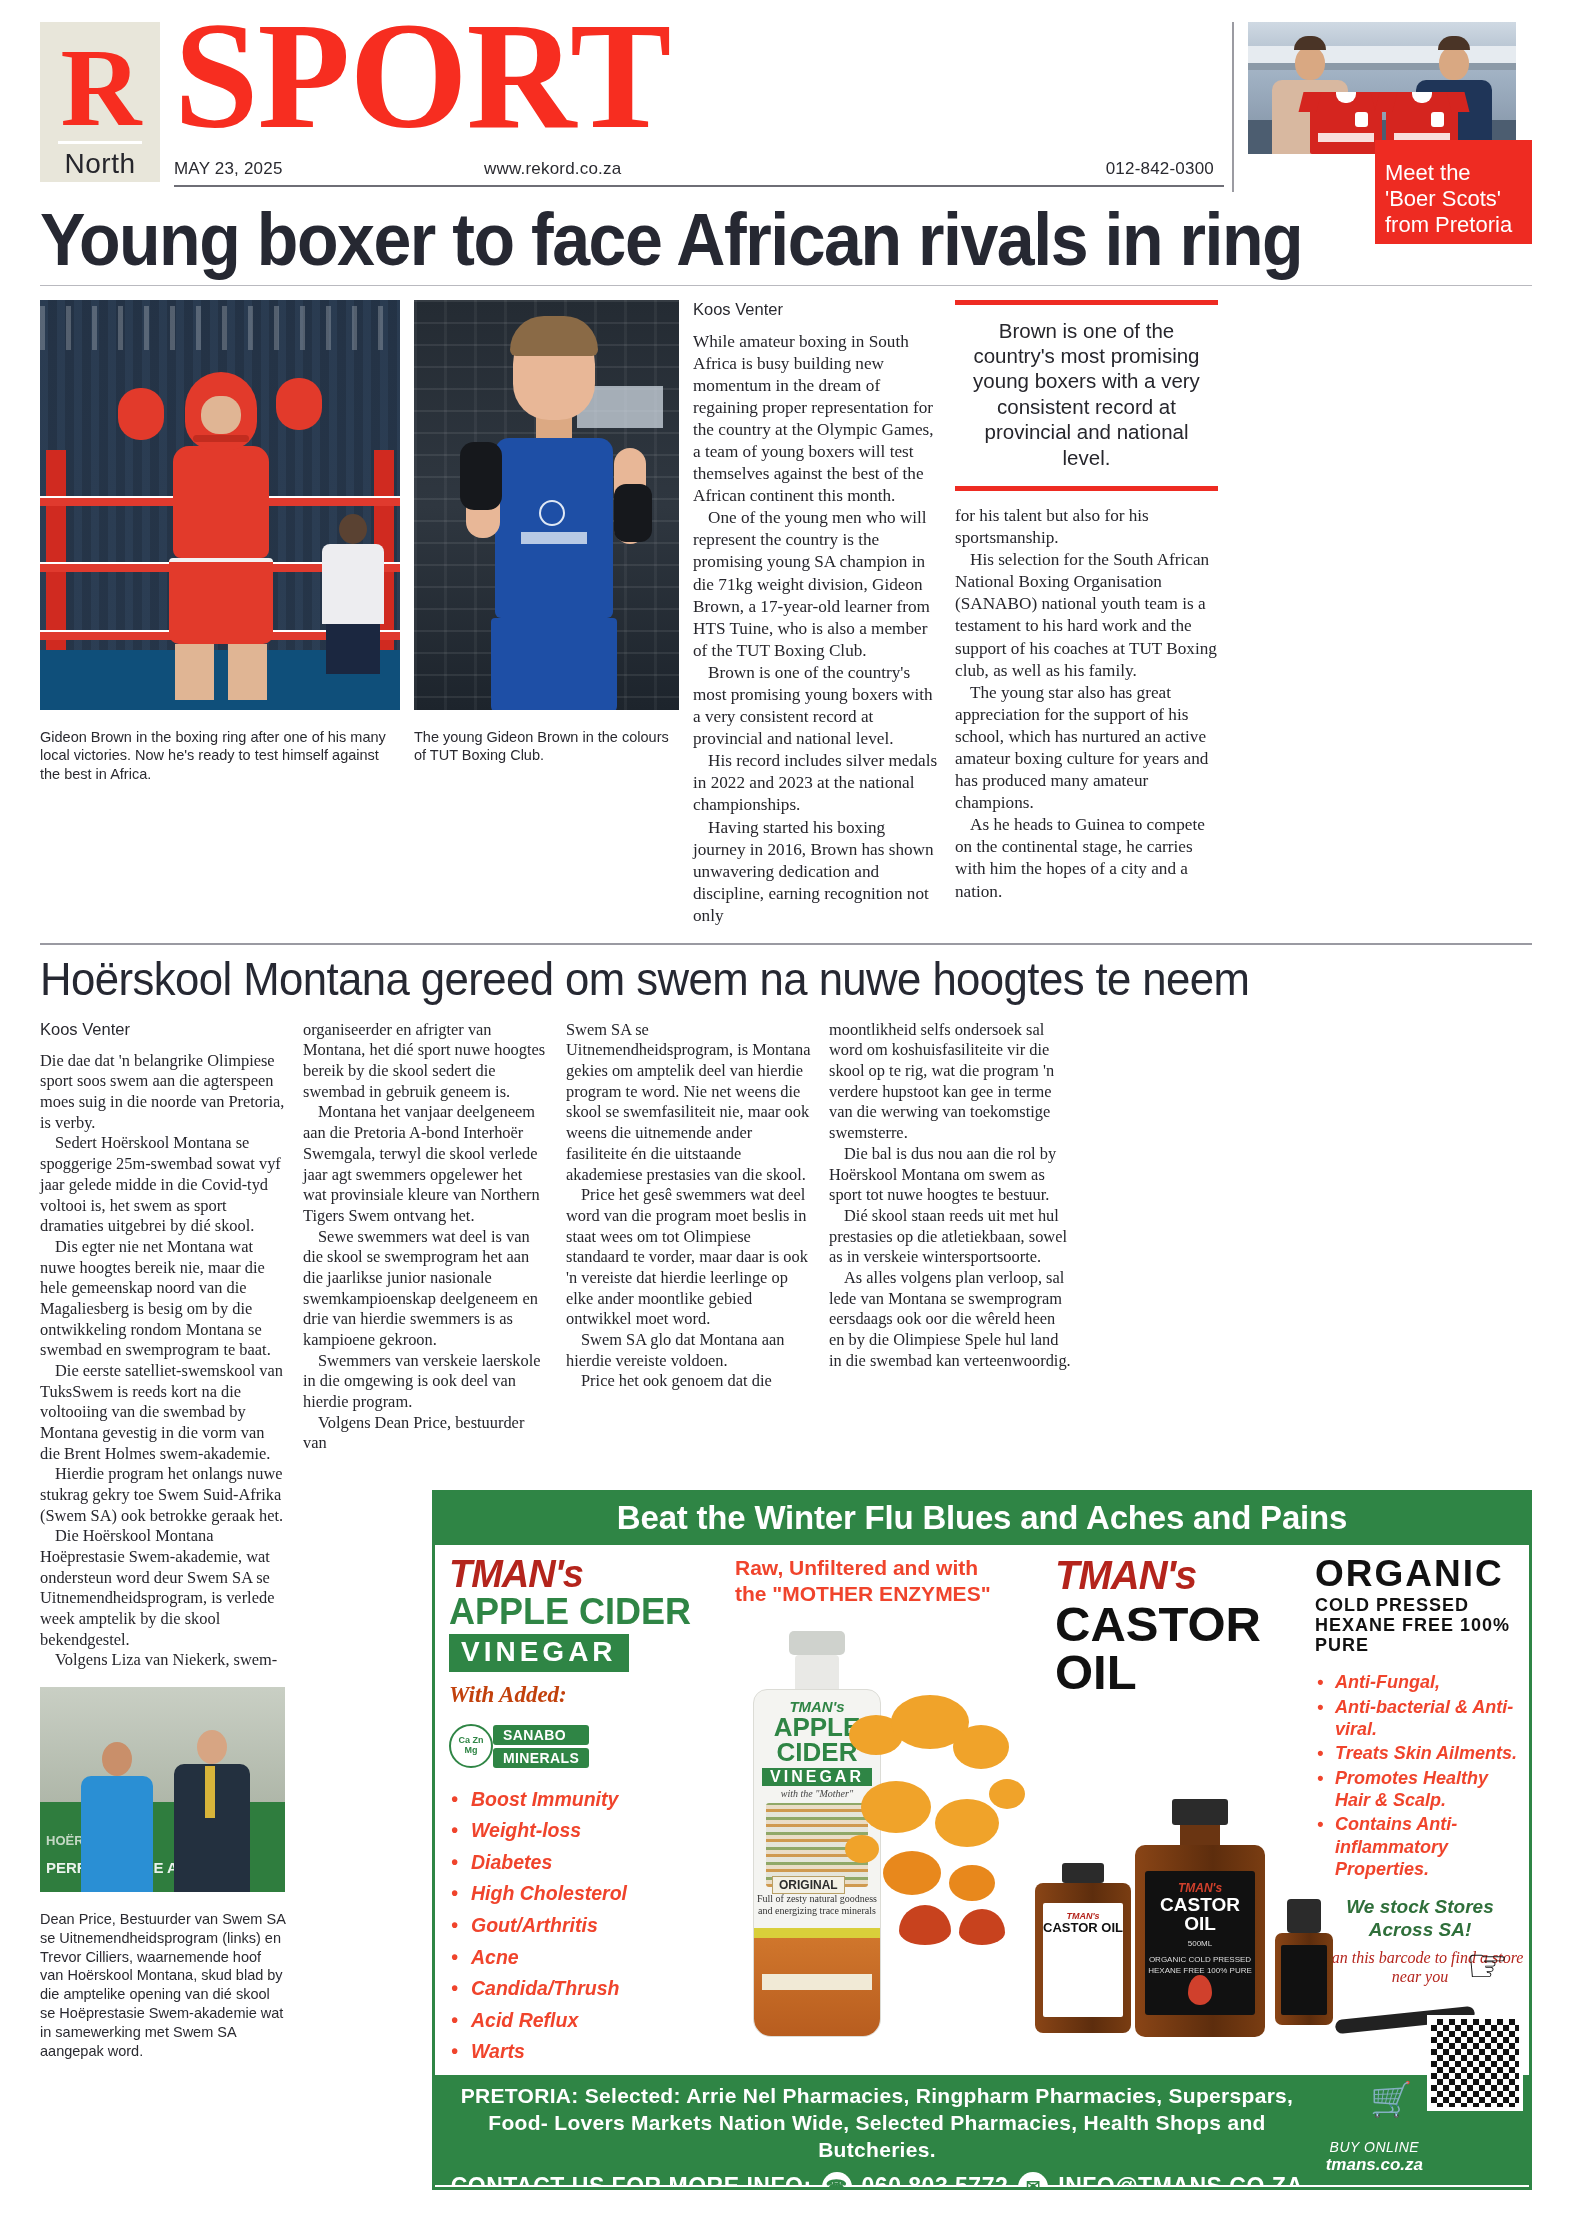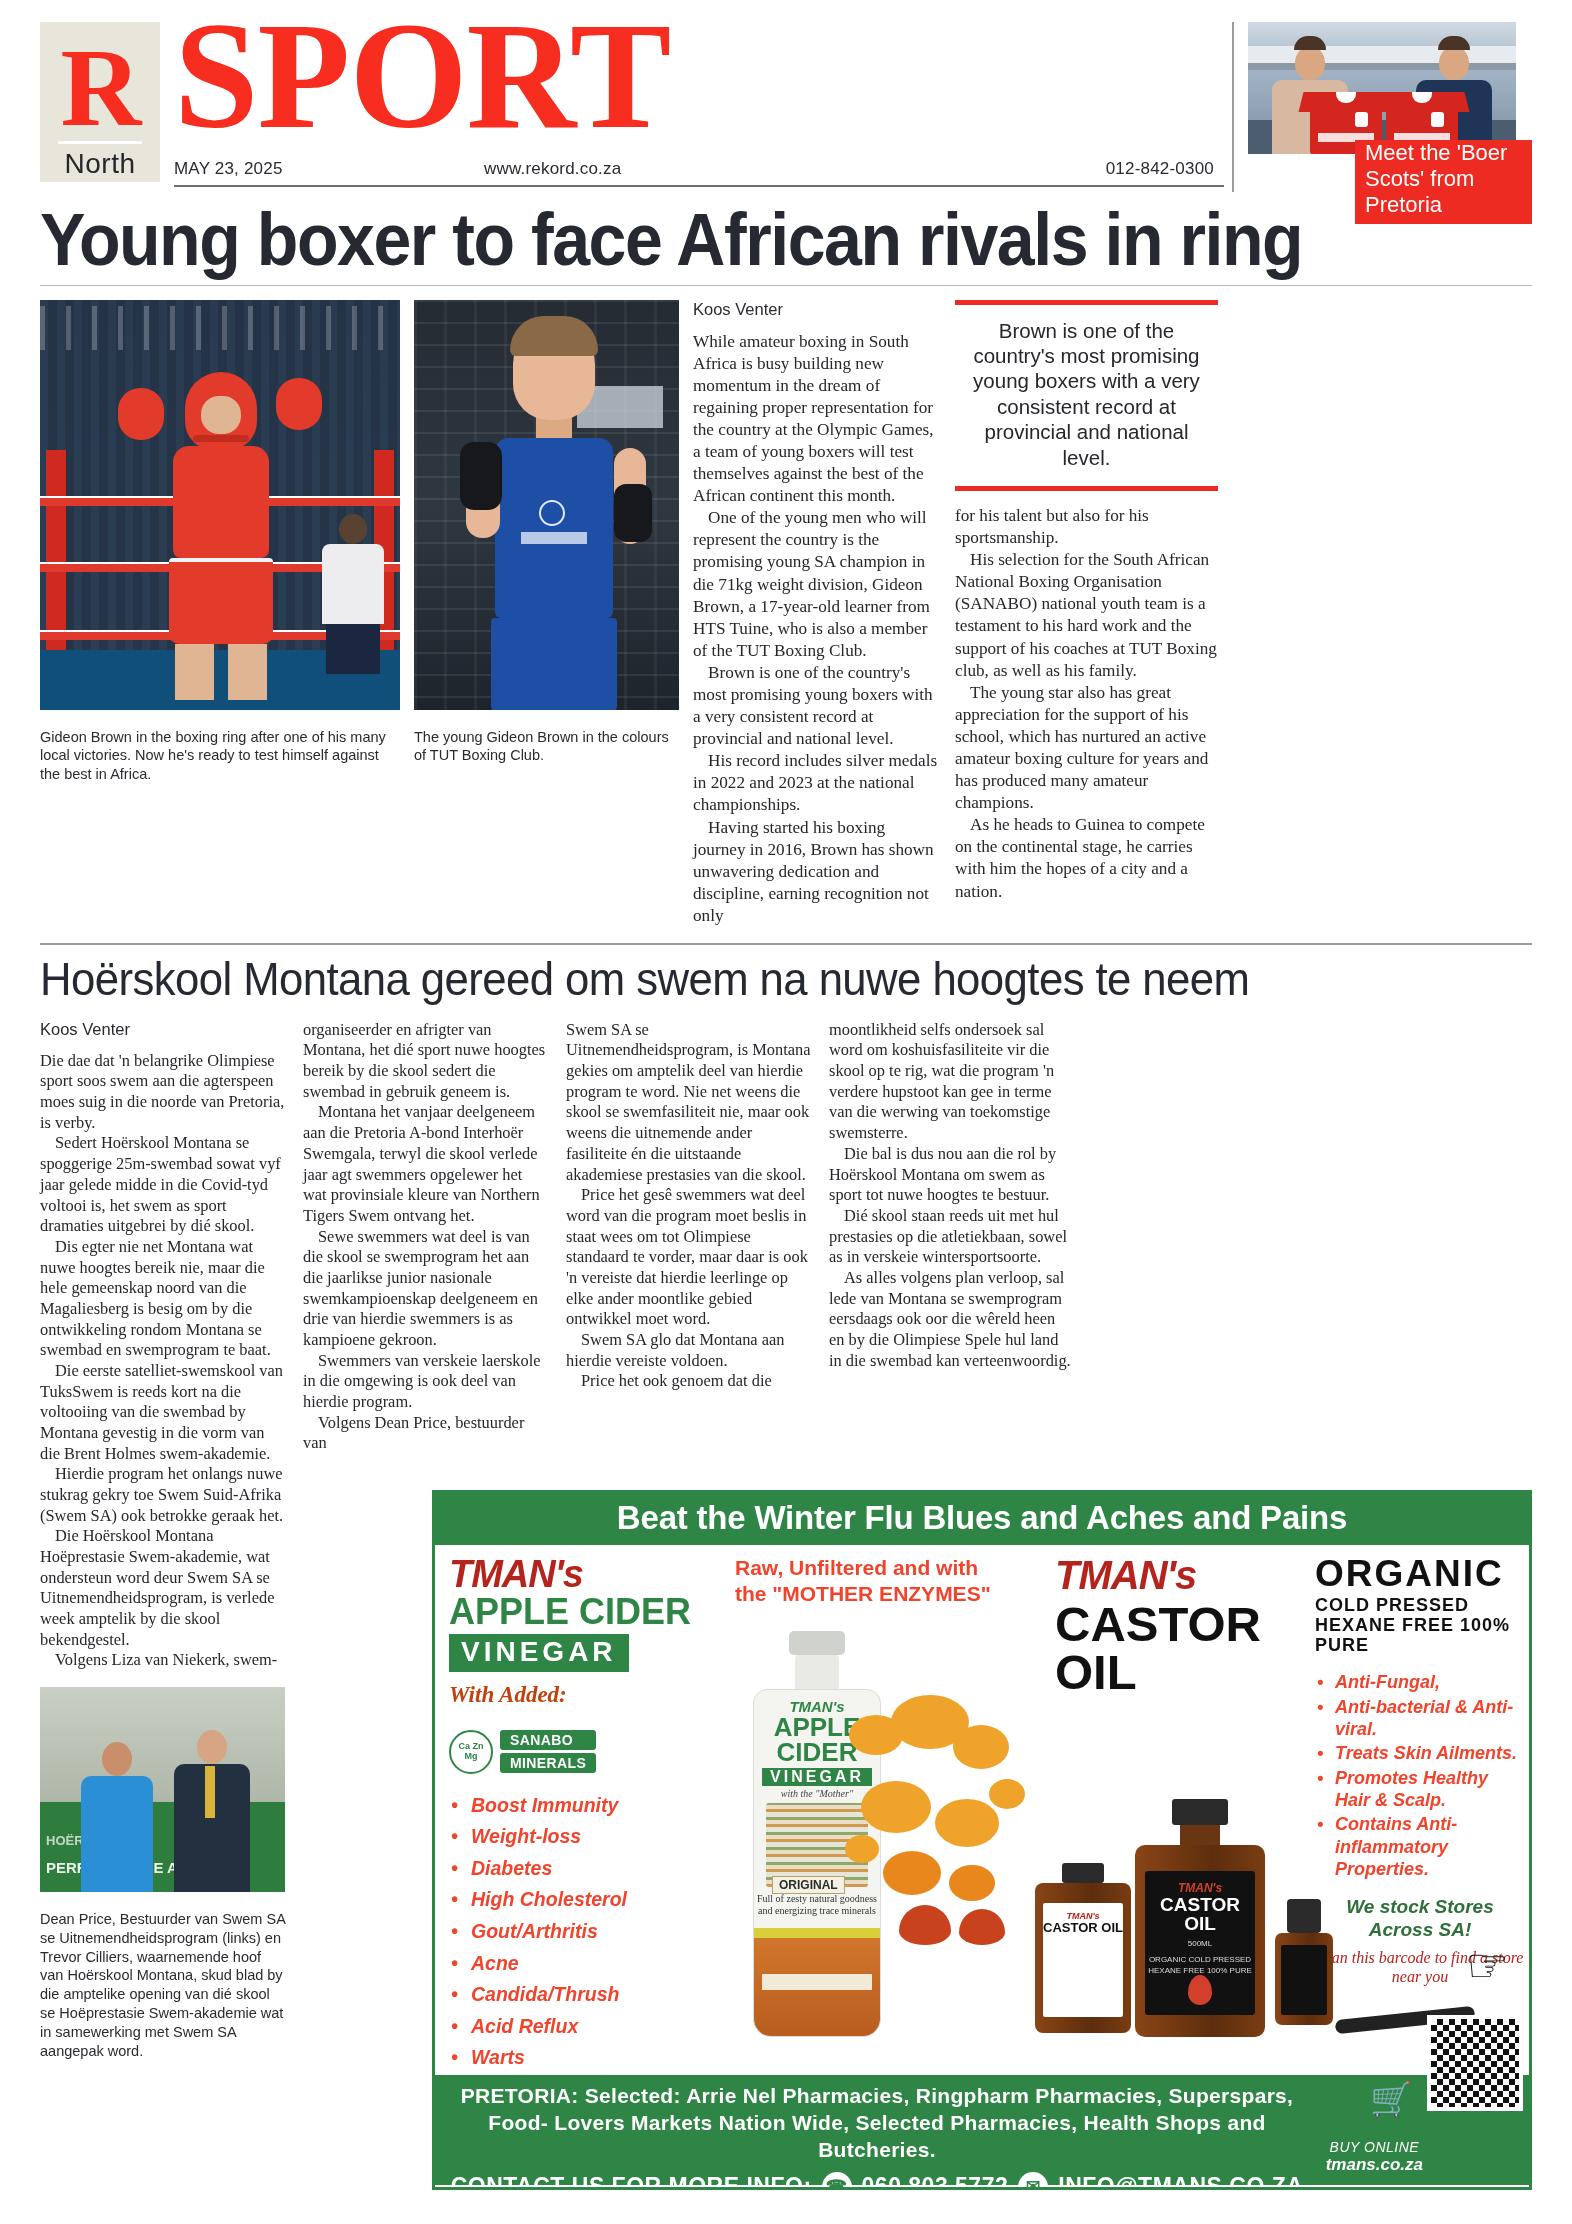--- a/index.html
+++ b/index.html
@@ -66,21 +66,21 @@
   }
   .p-jersey::before { content:""; position:absolute; top:0; left:-9px; width:18px; height:20px; background:#d5251f; transform: skewX(-14deg);}
   .p-jersey::after { content:""; position:absolute; top:0; right:-9px; width:18px; height:20px; background:#d5251f; transform: skewX(14deg);}
   .p-jersey .collar { position:absolute; top:0; left:26px; width:20px; height:11px; background:#ffffff; border-radius:0 0 9px 9px;}
   .p-jersey .badge { position:absolute; top:20px; right:14px; width:13px; height:15px; background:#ffffff; border-radius:3px;}
   .p-jersey .spon { position:absolute; bottom:12px; left:8px; right:8px; height:9px; background:#ffffff; opacity:.85;}
   .p-jersey.j1 { left: 62px; }
   .p-jersey.j2 { right: 58px; }
   .promo-tag {
     position: absolute; right: 0; top: 118px; background: #ee2b22; color: #ffffff;
-    font-size: 22px; line-height: 1.18; padding: 0 10px 6px; width: 177px;
+    font-size: 22px; line-height: 1.18; padding: 20px 10px 6px; width: 157px;
     font-family: "Liberation Sans", sans-serif;
   }
 
   
   .headline-1 {
     font-family: "Liberation Sans Narrow","Liberation Sans", sans-serif;
     font-weight: bold; font-size: 74px; line-height: 0.98; color: #262832;
     letter-spacing: -1.6px; margin-top: 4px; transform: scaleX(0.92); transform-origin: left center;
     white-space: nowrap;
   }
@@ -209,21 +209,21 @@
   }
   .vinegar-box {
     background: #2f8545; color: #ffffff; display: inline-block; padding: 2px 12px 4px;
     font-family: "Liberation Sans Narrow","Liberation Sans", sans-serif; font-weight: bold;
     font-size: 28px; letter-spacing: 4px; margin-top: 3px;
   }
   .with-added {
     font-family: "Liberation Serif", serif; font-style: italic; font-weight: bold;
     font-size: 23px; color: #c2410c; margin-top: 10px;
   }
-  .trace-row { display: flex; align-items: flex-start; gap: 7px; margin-top: 22px; }
+  .trace-row { display: flex; align-items: flex-end; margin-top: 16px; }
   .trace-circle {
     width: 44px; height: 44px; border-radius: 50%; border: 2px solid #2f8545;
     display: flex; align-items: center; justify-content: center; flex-wrap: wrap;
     font-size: 9px; color: #2f8545; font-weight: bold; line-height: 1.1; text-align: center;
   }
   .trace-pill {
     background: #2f8545; color: #ffffff; font-weight: bold; font-size: 14px;
     padding: 2px 10px; border-radius: 3px; letter-spacing: .4px;
   }
   .trace-pill2 {

